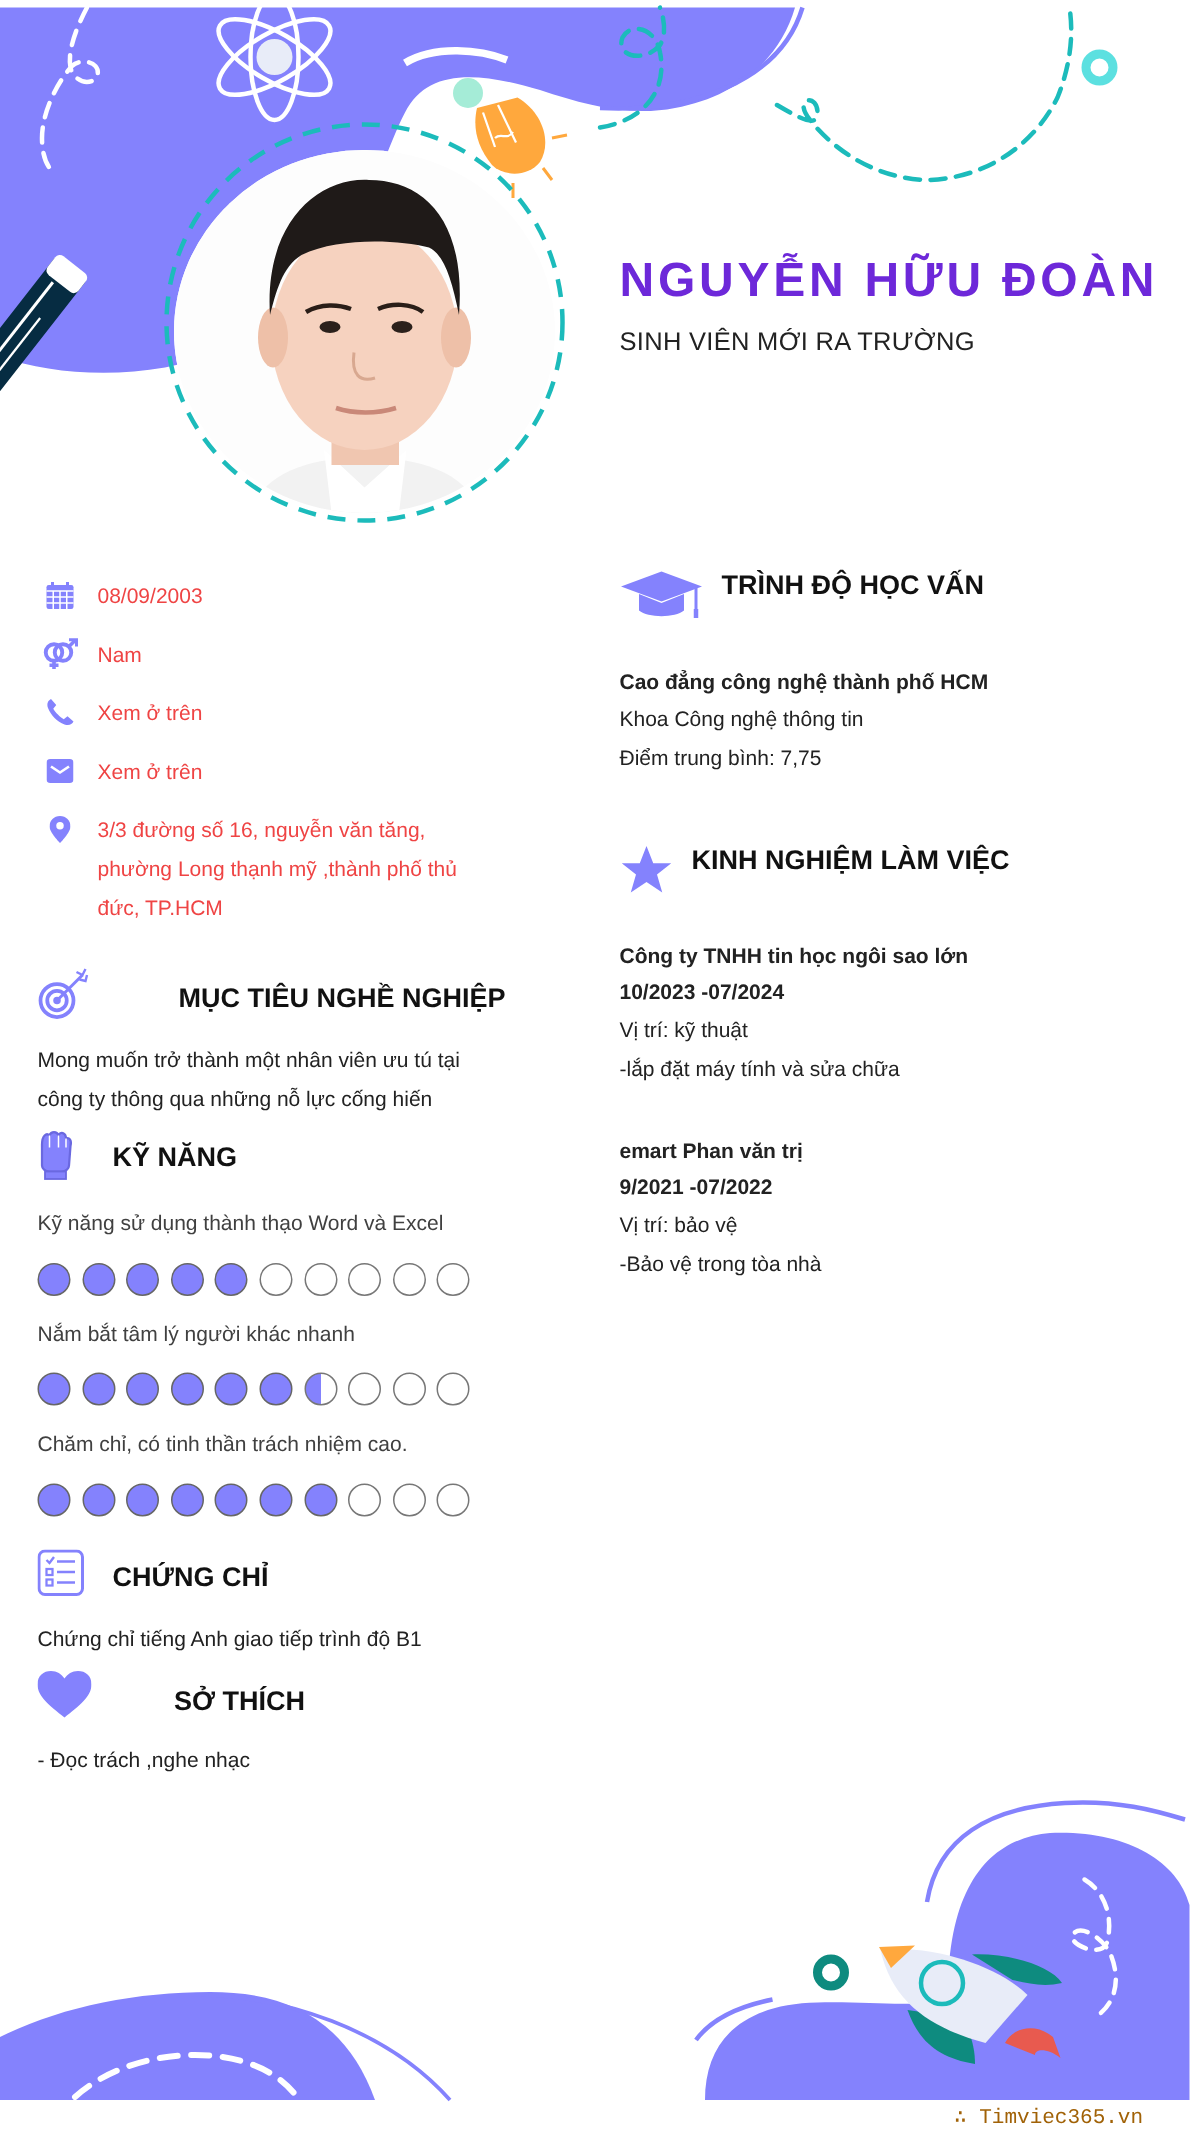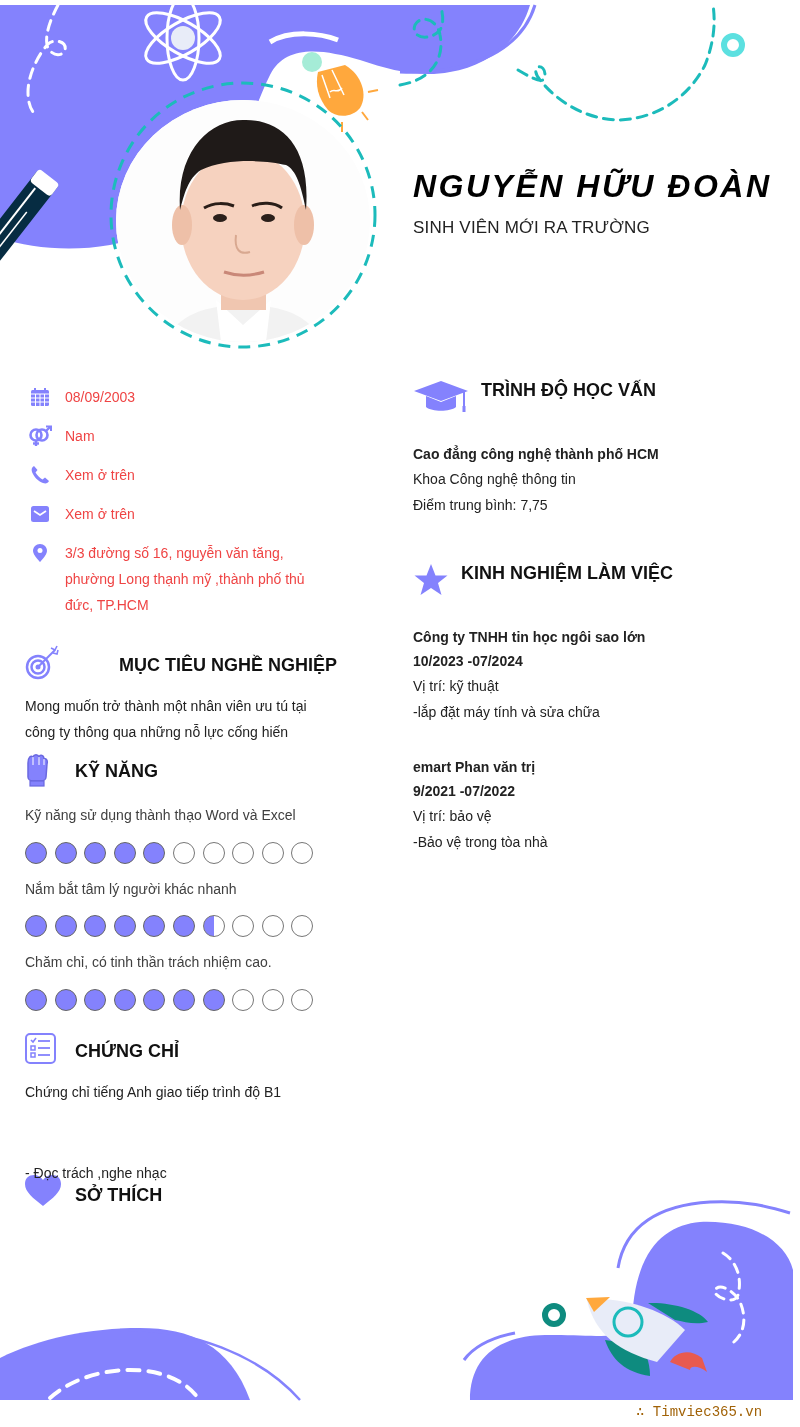--- a/index.html
+++ b/index.html
@@ -3,21 +3,21 @@
 <meta charset="utf-8">
 <style>
   * { box-sizing: border-box; margin: 0; padding: 0; }
   html, body { width: 800px; height: 1427px; background: #ffffff; overflow: hidden; }
   body { position: relative; font-family: "Liberation Sans", "DejaVu Sans", sans-serif; color: #222; }
   .page { position: absolute; left: 0; top: 0; width: 800px; height: 1427px; }
   .deco { position: absolute; left: 0; top: 0; }
   .photo-wrap { position: absolute; left: 116px; top: 100px; width: 254px; height: 242px; border-radius: 50%; overflow: hidden; background: #fff; }
   .photo { width: 100%; height: 100%; }
 
-  .name { position: absolute; left: 413px; top: 168px; font-size: 32px; font-weight: bold; letter-spacing: 2.5px; color: #000000; white-space: nowrap; font-style: italic; }
+  .name { position: absolute; left: 413px; top: 168px; font-size: 32px; font-weight: bold; letter-spacing: 2.5px; color: #6d28d9; white-space: nowrap; }
   .subtitle { position: absolute; left: 413px; top: 218px; font-size: 17px; color: #222; letter-spacing: 0.2px; white-space: nowrap; }
 
   .info-list { position: absolute; left: 28px; top: 385px; width: 300px; }
   .info-item { display: flex; align-items: flex-start; font-size: 14px; color: #ef4444; margin-bottom: 14px; line-height: 24px; }
   .info-item .ic { width: 24px; height: 24px; flex: 0 0 24px; margin-right: 13px; display: flex; align-items: center; justify-content: center; }
   .info-item .txt { line-height: 26px; margin-top: -1px; }
 
   .sec-head { position: absolute; display: flex; align-items: flex-start; }
   .sec-head .sec-title { font-size: 18px; font-weight: bold; color: #111; white-space: nowrap; }
 
@@ -255,21 +255,21 @@
           <rect x="6" y="20" width="4" height="4" fill="none" stroke="#8482fd" stroke-width="1.5"></rect>
           <line x1="13" y1="8" x2="25" y2="8" stroke="#8482fd" stroke-width="1.8"></line>
           <line x1="13" y1="15" x2="25" y2="15" stroke="#8482fd" stroke-width="1.8"></line>
           <line x1="13" y1="22" x2="25" y2="22" stroke="#8482fd" stroke-width="1.8"></line>
         </svg>
     </span>
     <span class="sec-title" style="margin-top:8px;">CHỨNG CHỈ</span>
   </div>
   <div class="body-text" style="left:25px; top:1079px;">Chứng chỉ tiếng Anh giao tiếp trình độ B1</div>
 
-  <div class="sec-head" style="left:25px; top:1175px;">
+  <div class="sec-head" style="left:25px; top:1114px;gap:41px;">
     <span style="width:36px;height:32px;margin-right:14px;display:inline-block;">
       <svg width="36" height="32" viewBox="0 0 36 32">
           <path d="M18,31 C8,23 0,17 0,9 C0,3 4,0 9,0 C13,0 16,2 18,5 C20,2 23,0 27,0 C32,0 36,3 36,9 C36,17 28,23 18,31 Z" fill="#8482fd"></path>
         </svg>
     </span>
     <span class="sec-title" style="margin-top:10px;">SỞ THÍCH</span>
   </div>
   <div class="body-text" style="left:25px; top:1160px;">- Đọc trách ,nghe nhạc</div>
 
   <div class="sec-head" style="left:414px; top:380px;">

